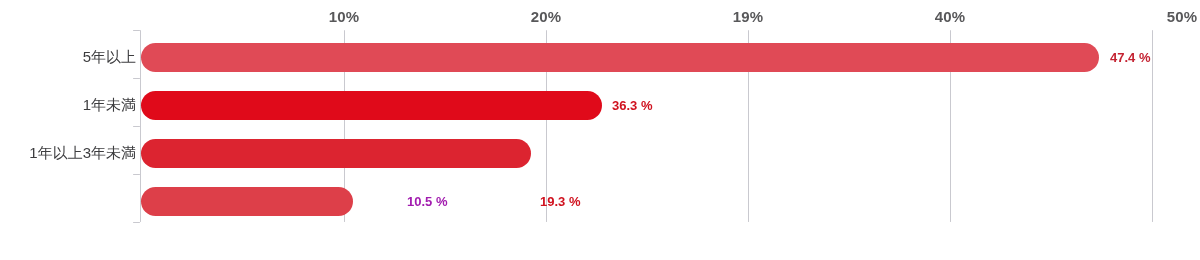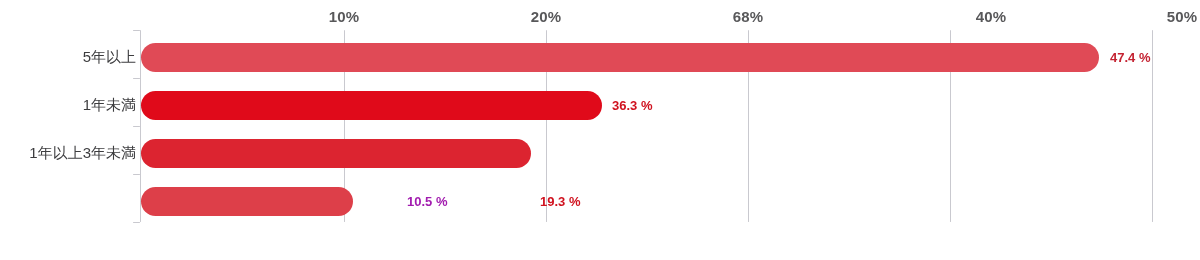--- a/index.html
+++ b/index.html
@@ -87,22 +87,22 @@
     transform: translateY(-50%);
   }
 </style>
 </head>
 <body>
 
 <div class="chart-root">
 
   <div class="tick-label" style="left:344px;">10%</div>
   <div class="tick-label" style="left:546px;">20%</div>
-  <div class="tick-label" style="left:748px;">68%</div>
-  <div class="tick-label" style="left:991px;">40%</div>
+  <div class="tick-label" style="left:748px;">19%</div>
+  <div class="tick-label" style="left:950px;">40%</div>
   <div class="tick-label" style="left:1152px;margin-left:30px;">50%</div>
 
   <div class="gridline" style="left:344px;"></div>
   <div class="gridline" style="left:546px;"></div>
   <div class="gridline" style="left:748px;"></div>
   <div class="gridline" style="left:950px;"></div>
   <div class="gridline" style="left:1152px;"></div>
 
   <div class="axis-line"></div>
   <div class="axis-tick" style="top:30px;"></div>

